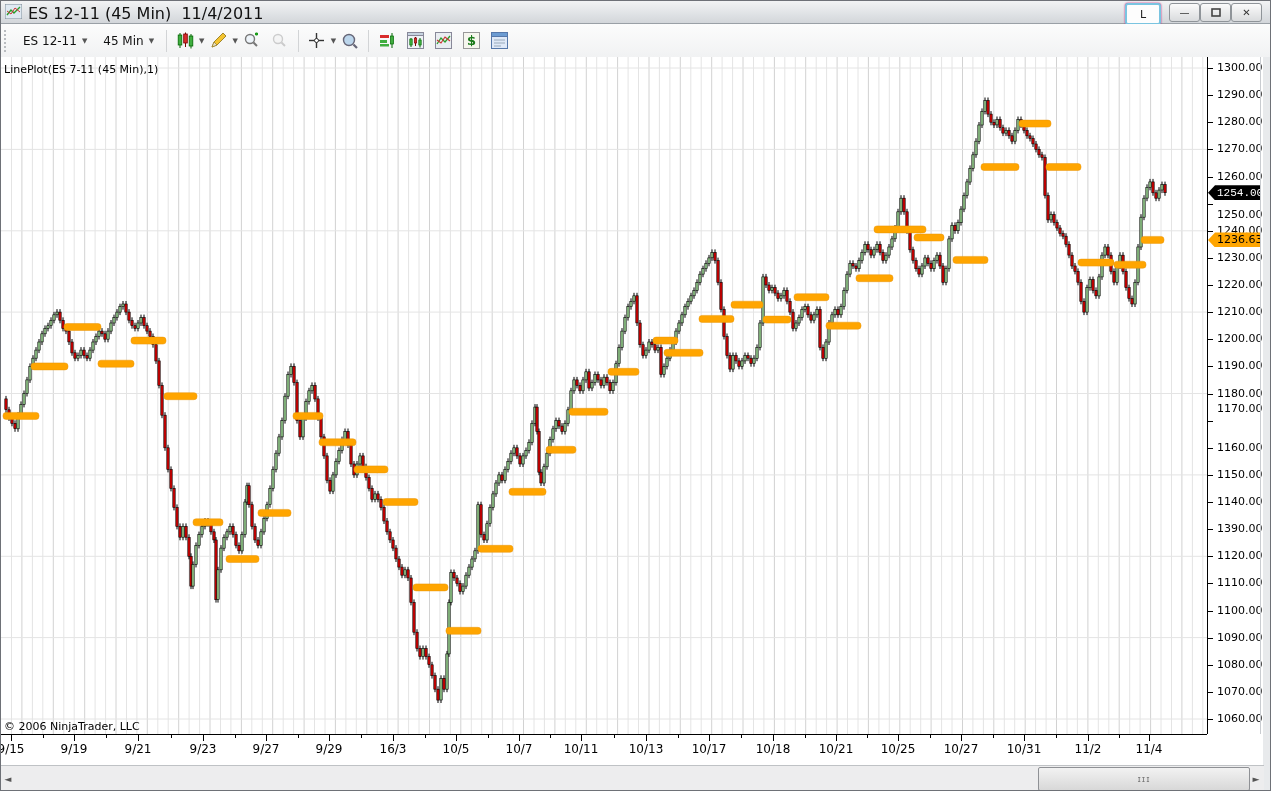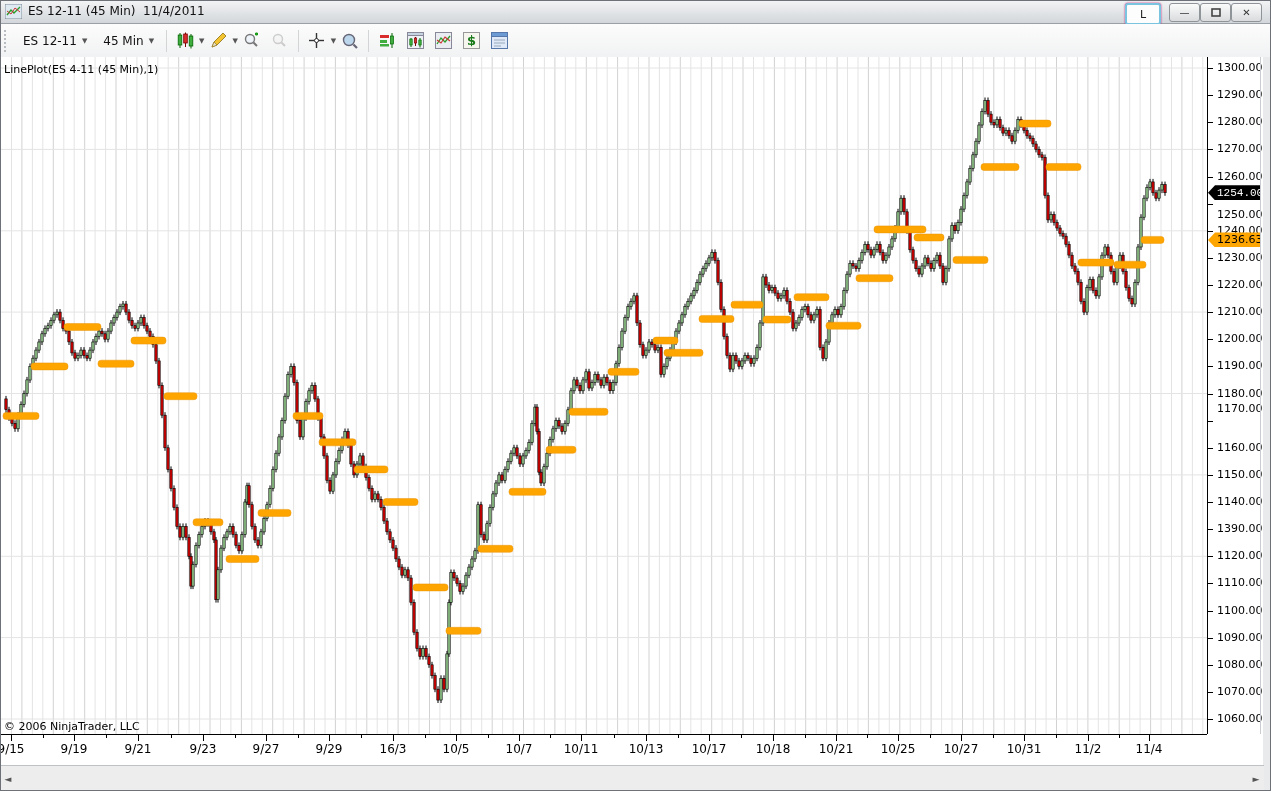--- a/index.html
+++ b/index.html
@@ -1,20 +1,20 @@
 <!DOCTYPE html>
 <html><head>
 <meta charset="utf-8">
 <style>
   html,body{margin:0;padding:0;background:#888;}
   #win{position:relative;width:1271px;height:791px;background:#fff;font-family:"DejaVu Sans","Liberation Sans",sans-serif;overflow:hidden;border:1px solid #6e7177;box-sizing:border-box;}
   
   #titlebar{position:absolute;left:0;top:0;width:100%;height:22px;background:linear-gradient(#f2f3f4,#dfe2e5 60%,#d3d6da);border-bottom:1px solid #9aa0a6;}
   #title-icon{position:absolute;left:4px;top:3px;width:17px;height:15px;}
-  #title-text{position:absolute;left:27px;top:3px;font-size:12px;color:#111;white-space:pre;}
+  #title-text{position:absolute;left:27px;top:3px;font-size:16px;color:#111;white-space:pre;}
   #win-controls{position:absolute;right:8px;top:2px;display:flex;gap:4px;}
   .winbtn{width:29px;height:17px;border:1px solid #8f9499;border-radius:3px;background:linear-gradient(#fbfbfb,#d9dbdd);font-size:10px;color:#333;display:flex;align-items:center;justify-content:center;cursor:default;}
   #link-btn{width:32px;height:18px;border:2px solid #7ac4e0;box-shadow:0 0 2px #c06;background:#fdfdfd;border-radius:3px;font-size:11px;color:#222;display:flex;align-items:center;justify-content:center;margin-right:4px;}
   .winbtn-group{display:flex;border-radius:3px;}
   
   #toolbar{position:absolute;left:0;top:23px;width:100%;height:33px;background:linear-gradient(#fcfcfc,#f1f2f3);border-bottom:1px solid #d7d9db;display:flex;align-items:center;}
   #grip{width:5px;height:22px;border-left:2px dotted #b9bcc0;margin:0 4px 0 3px;}
   .tb-drop{display:flex;align-items:center;gap:5px;padding:3px 7px;font-size:12px;color:#111;border:1px solid transparent;border-radius:2px;}
   .drop-arrow{font-size:7px;color:#555;}
   .tb-sep{width:1px;height:22px;background:#d2d4d6;margin:0 4px;}
@@ -178,21 +178,21 @@
         <rect x="0.5" y="0.5" width="16" height="16" fill="#dfe9f8" stroke="#57a"></rect>
         <rect x="0.5" y="0.5" width="16" height="4" fill="#6b9bd2" stroke="#57a"></rect>
         <line x1="3" y1="8" x2="14" y2="8" stroke="#9ab" stroke-width="1"></line>
         <line x1="3" y1="11" x2="14" y2="11" stroke="#9ab" stroke-width="1"></line>
         <line x1="3" y1="14" x2="10" y2="14" stroke="#9ab" stroke-width="1"></line>
       </svg>
     </div>
   </div>
 
   <div id="chart-area">
-    <span id="chart-label">LinePlot(ES 4-11 (45 Min),1)</span>
+    <span id="chart-label">LinePlot(ES 7-11 (45 Min),1)</span>
     <span id="copyright">© 2006 NinjaTrader, LLC</span>
     <div id="plot-svg-holder"><svg width="1206" height="677" viewBox="0 0 1206 677">
           <g>
             <line x1="10.5" y1="0" x2="10.5" y2="677" stroke="#e4e4e4" stroke-width="1"></line>
             <line x1="20.9" y1="0" x2="20.9" y2="677" stroke="#d2d2d2" stroke-width="1"></line>
             <line x1="31.4" y1="0" x2="31.4" y2="677" stroke="#e4e4e4" stroke-width="1"></line>
             <line x1="41.8" y1="0" x2="41.8" y2="677" stroke="#e4e4e4" stroke-width="1"></line>
             <line x1="52.3" y1="0" x2="52.3" y2="677" stroke="#d2d2d2" stroke-width="1"></line>
             <line x1="62.8" y1="0" x2="62.8" y2="677" stroke="#e4e4e4" stroke-width="1"></line>
             <line x1="73.2" y1="0" x2="73.2" y2="677" stroke="#e4e4e4" stroke-width="1"></line>
@@ -1258,16 +1258,19 @@
         <div class="t-tick" style="left:1087px;height:6px"></div>
         <div class="t-label" style="left:1087px">11/2</div>
         <div class="t-tick" style="left:1118px;height:3px"></div>
         <div class="t-tick" style="left:1148px;height:6px"></div>
         <div class="t-label" style="left:1148px">11/4</div>
       </div>
   </div>
 
   <div id="scrollbar">
     <div id="sb-left" class="sb-arrow">◄</div>
+    <div id="sb-thumb">
+      <span id="sb-grip">ɪɪɪ</span>
+    </div>
     <div id="sb-right" class="sb-arrow">►</div>
   </div>
   <div id="bottom-border"></div>
 </div>
 
 </body></html>

